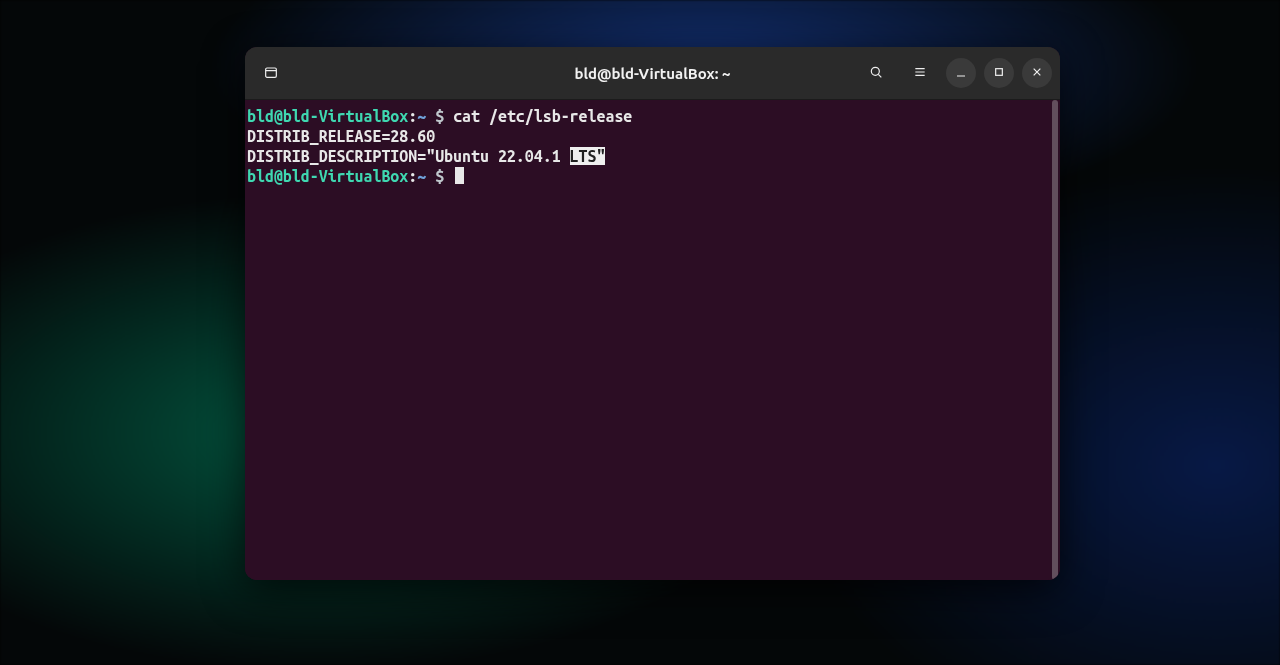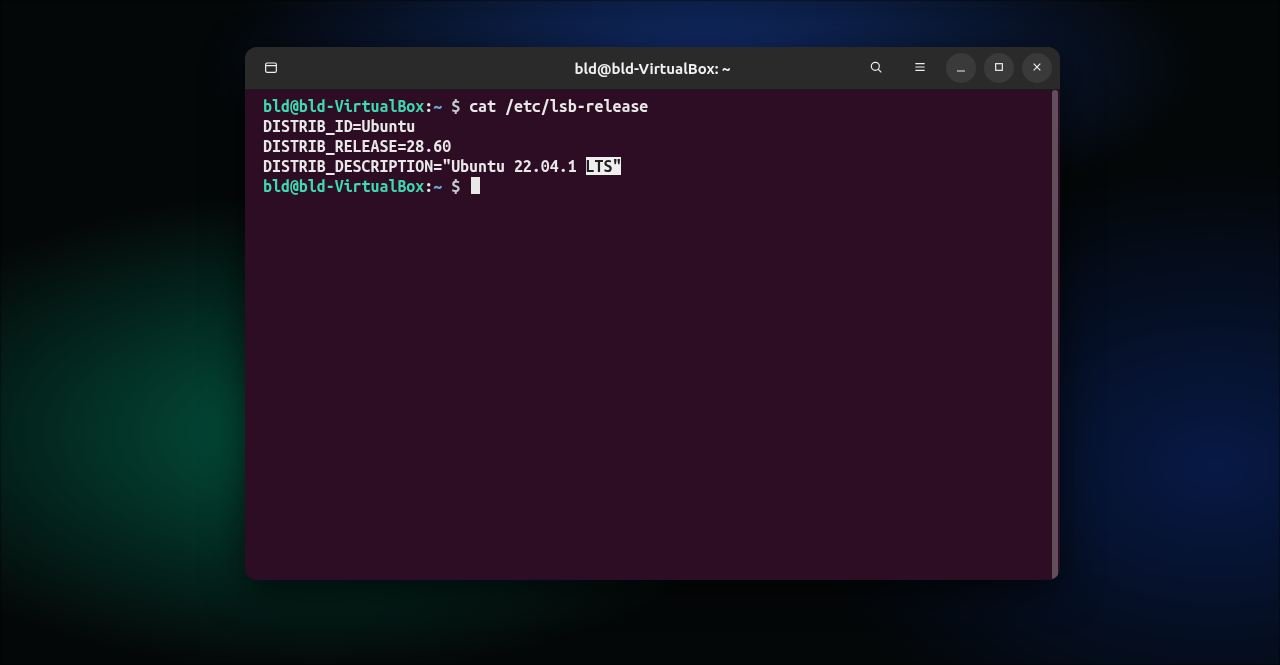--- a/index.html
+++ b/index.html
@@ -24,21 +24,21 @@
     position: absolute;
     left: 245px; top: 47px;
     width: 815px; height: 533px;
     border-radius: 12px;
     overflow: hidden;
     box-shadow: 0 10px 40px rgba(0,0,0,0.7);
     display: flex; flex-direction: column;
     background: #301028;
   }
   .titlebar {
-    height: 43px;
+    height: 53px;
     background: #2a2a2a;
     display: flex; align-items: center;
     padding: 0 8px;
     gap: 6px;
     color: #e6e6e6;
     font-family: "Ubuntu", "Cantarell", sans-serif;
     font-size: 14px;
     border-bottom: 1px solid #1b1b1b;
     position: relative;
   }
@@ -72,21 +72,21 @@
     padding: 6px 0 0 0;
     font-size: 16px;
     line-height: 20px;
     color: #f4f4f4;
     font-weight: 600;
     overflow: hidden;
   }
   .term-inner {
     padding-left: 0;
   }
-  .line { padding-left: 18px; white-space: pre; }
+  .line { padding-left: 2px; white-space: pre; }
   .prompt { color: #3fd8b1; }
   .path { color: #6fa0d8; }
   .dollar { color: #bfc7cc; }
   .cmd { color: #e8e8e8; }
   .out { color: #e8e8e8; }
   .sel {
     background: #efefef;
     color: #202020;
   }
   .cursor {
@@ -167,21 +167,20 @@
               <path d="M7 7l10 10M17 7L7 17"></path>
             </svg>
         </span>
       </div>
     </div>
   </div>
 
   <div class="term-body">
     <div class="term-inner">
       <div class="line"><span class="prompt">bld@bld-VirtualBox</span><span class="out">:</span><span class="path">~</span><span class="dollar"> <span>$</span> </span><span class="cmd">cat /etc/lsb-release</span></div>
-      <div class="line out">DISTRIB_ID=Ubuntu</div>
       <div class="line out">DISTRIB_RELEASE=28.60</div>
       <div class="line"><span class="out">DISTRIB_DESCRIPTION="Ubuntu 22.04.1 </span><span class="sel">LTS"</span></div>
       <div class="line"><span class="prompt">bld@bld-VirtualBox</span><span class="out">:</span><span class="path">~</span><span class="dollar"> <span>$</span> </span><span class="cursor"></span></div>
     </div>
     <div class="scrollbar">
       <div class="scroll-thumb"></div>
     </div>
   </div>
 
 </div>

